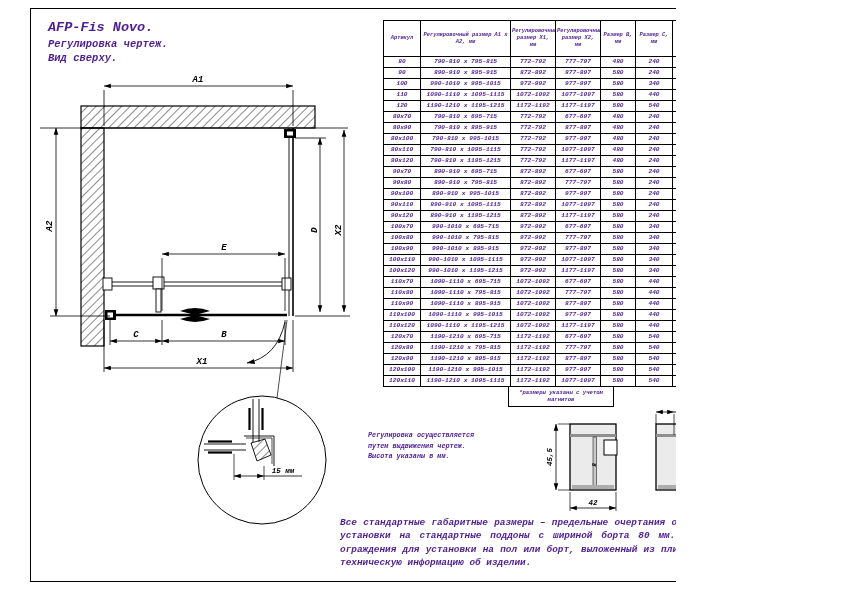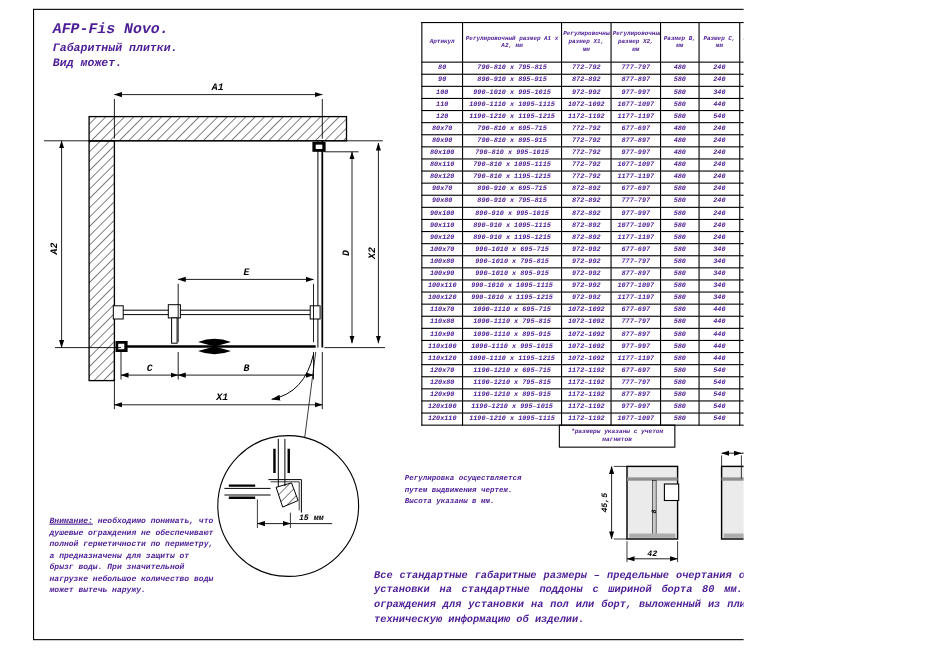--- a/index.html
+++ b/index.html
@@ -32,22 +32,22 @@
         font-style:italic;font-weight:bold;line-height:1.42;text-align:justify;}
 </style>
 </head>
 <body>
 
 <div class="page">
   <div class="frame"></div>
 
   <div class="title">
     <div class="t1">AFP-Fis Novo.</div>
-    <div class="t2">Габаритный плитки.</div>
-    <div class="t2">Вид может.</div>
+    <div class="t2">Регулировка чертеж.</div>
+    <div class="t2">Вид сверху.</div>
   </div>
 
   <svg class="drawing" width="345" height="465" viewBox="0 0 345 465">
     <defs>
       <pattern id="hatch" width="6" height="6" patternUnits="userSpaceOnUse" patternTransform="rotate(45)">
         <line x1="0" y1="0" x2="0" y2="6" stroke="#1a1a1a" stroke-width="1"></line>
       </pattern>
       <marker id="arr" viewBox="0 0 10 10" refX="9.5" refY="5" markerWidth="9" markerHeight="9" orient="auto-start-reverse">
         <path d="M0,1.8 L10,5 L0,8.2 z" fill="#000"></path>
       </marker>
@@ -548,18 +548,15 @@
       <rect x="120" y="87" width="48" height="4" fill="#adadad"></rect>
       <text transform="translate(146,67) rotate(-90)" text-anchor="middle" class="tinydim">8</text>
       <line x1="118" y1="14" x2="136" y2="14" stroke="#000" stroke-width="0.8" marker-start="url(#arr)" marker-end="url(#arr)"></line>
       <line x1="118" y1="16" x2="118" y2="26" stroke="#000" stroke-width="0.7"></line>
       <line x1="136" y1="16" x2="136" y2="37" stroke="#000" stroke-width="0.7"></line>
       <line x1="136" y1="14" x2="198" y2="14" stroke="#000" stroke-width="0.9"></line>
       <text x="142" y="10" text-anchor="start" class="smalldim" style="font-size:8.5px">max 20</text>
     </g>
   </svg>
 
-  <div class="warning">
-    <span class="lead">Внимание:</span><span> необходимо понимать, что душевые ограждения не обеспечивают полной герметичности по периметру, а предназначены для защиты от брызг воды. При значительной нагрузке небольшое количество воды может вытечь наружу.</span>
-  </div>
 
   <div class="standard">Все стандартные габаритные размеры – предельные очертания ограждения – расчитаны для установки на стандартные поддоны с шириной борта 80 мм. При заказе стандартного ограждения для установки на пол или борт, выложенный из плитки, необходимо учитывать техническую информацию об изделии.</div>
 </div>
 
 </body></html>

